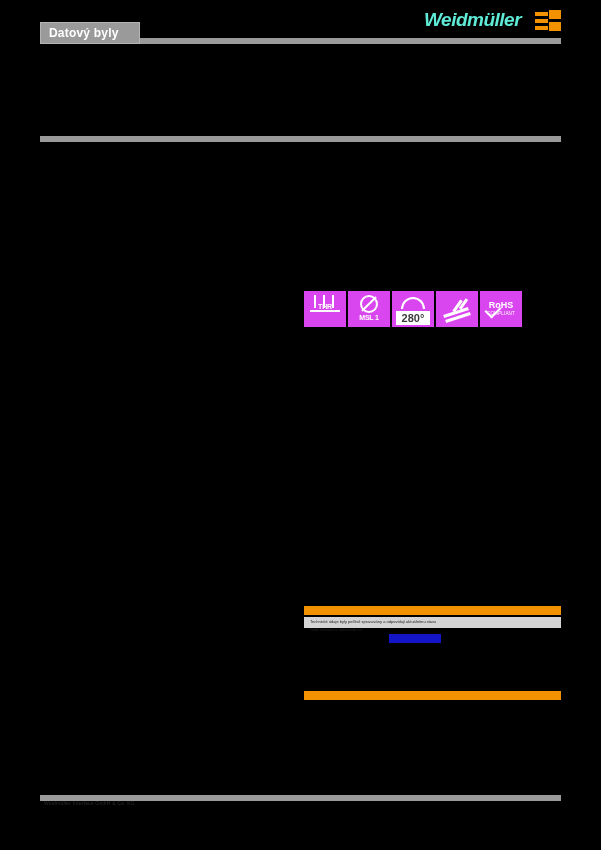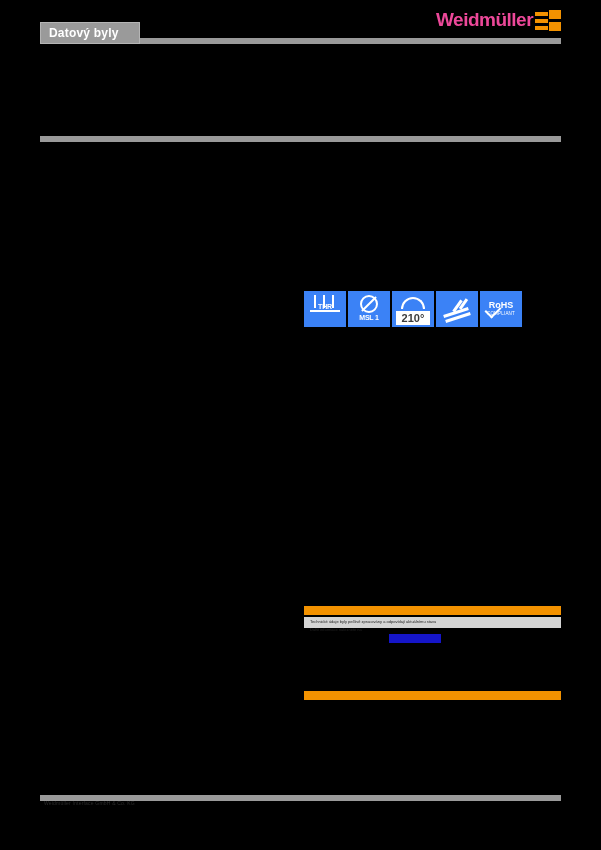--- a/index.html
+++ b/index.html
@@ -51,25 +51,26 @@
   
   .logo {
     position: absolute;
     left: 424px;
     top: 8px;
     width: 137px;
     height: 26px;
   }
   .logo-word {
     position: absolute;
-    left: 12px;
+    left: 0;
     top: 1px;
     font-size: 19px;
     font-weight: bold;
-    color: #ec4899;
+    font-style: italic;
+    color: #5eead4;
     letter-spacing: -0.5px;
     white-space: nowrap;
   }
   .logo-mark {
     position: absolute;
     right: 0;
     top: 2px;
     width: 26px;
     height: 21px;
   }
@@ -117,21 +118,21 @@
     position: absolute;
     left: 304px;
     top: 291px;
     height: 36px;
     display: flex;
     gap: 2px;
   }
   .icon-box {
     width: 42px;
     height: 36px;
-    background: #3b82f6;
+    background: #d946ef;
     position: relative;
     overflow: hidden;
   }
 
   .icon-label {
     position: absolute;
     width: 100%;
     text-align: center;
     color: #ffffff;
     font-size: 6px;
@@ -327,21 +328,21 @@
 
   <div class="icon-box">
     <div class="msl-circle"></div>
     <div class="msl-slash"></div>
     <div class="icon-label msl-text">MSL 1</div>
   </div>
 
   <div class="icon-box">
     <div class="deg-arc"></div>
     <div class="deg-white"></div>
-    <div class="deg-text">210°</div>
+    <div class="deg-text">280°</div>
   </div>
 
   <div class="icon-box">
     <div class="wire-shape">
       <i class="w1"></i>
         <i class="w2"></i>
         <i class="w3"></i>
         <i class="w4"></i>
     </div>
   </div>

